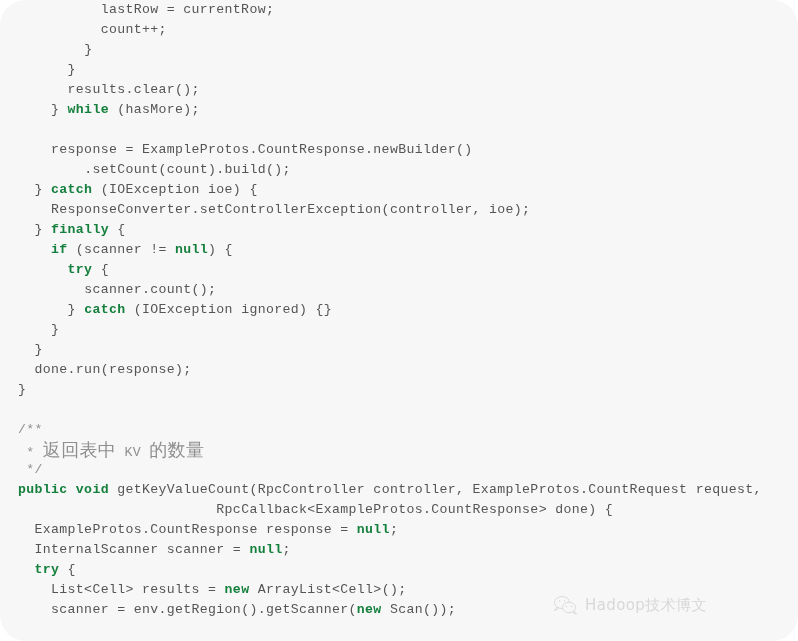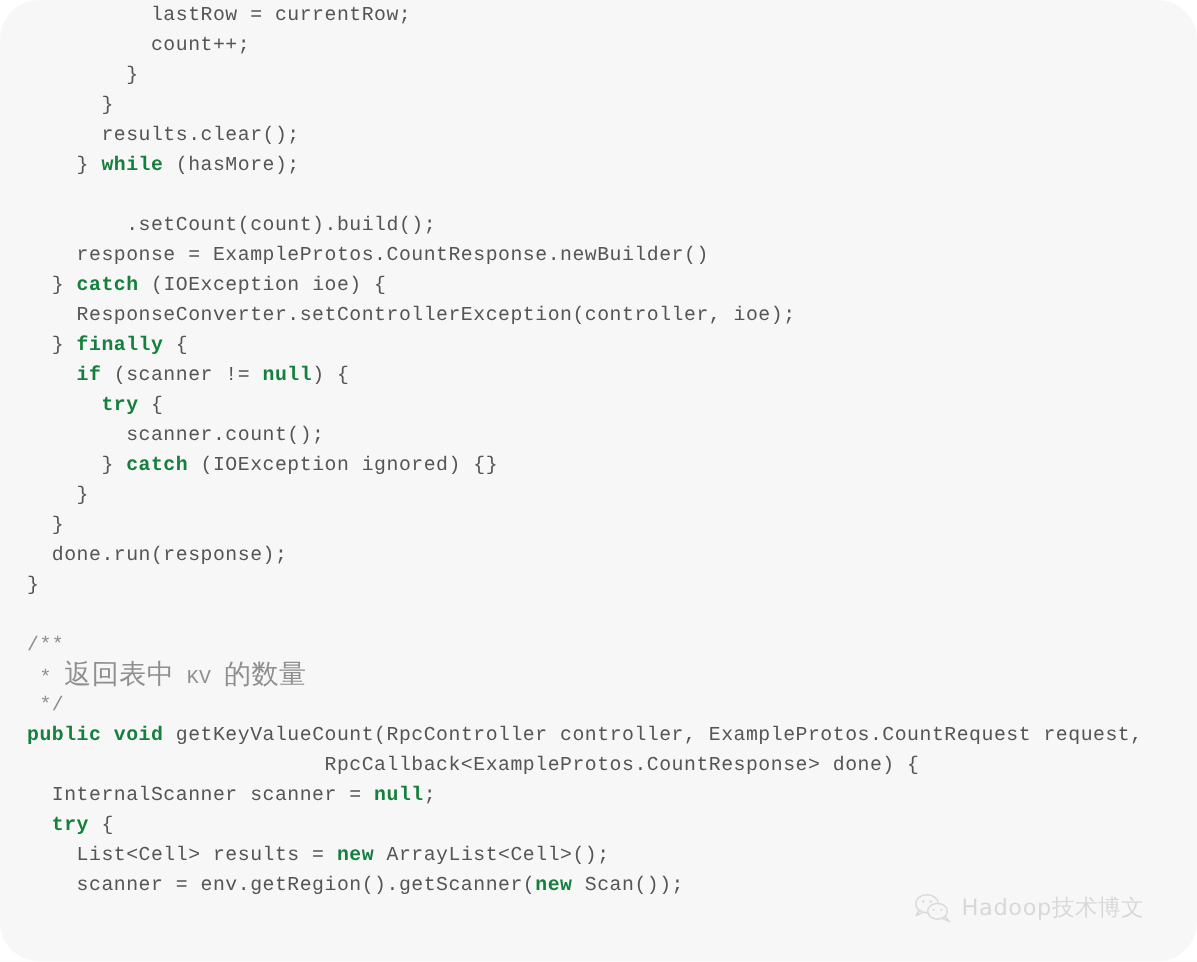--- a/index.html
+++ b/index.html
@@ -45,21 +45,21 @@
     color: #8f8f8f;
   }
   .cjk {
     font-family: "DejaVu Sans", "Liberation Sans", sans-serif;
     font-size: 18px;
   }
 
   
   #watermark {
     position: absolute;
-    left: 608px;
+    left: 552px;
     top: 594px;
     display: flex;
     align-items: center;
     gap: 7px;
     opacity: 0.5;
     pointer-events: none;
   }
   #watermark .wm-icon {
     width: 26px;
     height: 22px;
@@ -80,39 +80,40 @@
 <div id="screenshot">
 
   <div id="code-block">
       <div class="code-line"><span>          </span><span>lastRow = currentRow;</span></div>
       <div class="code-line"><span>          </span><span>count++;</span></div>
       <div class="code-line"><span>        </span><span>}</span></div>
       <div class="code-line"><span>      </span><span>}</span></div>
       <div class="code-line"><span>      </span><span>results.clear();</span></div>
       <div class="code-line"><span>    </span><span>} </span><span class="kw">while</span><span> (hasMore);</span></div>
       <div class="code-line blank">&nbsp;</div>
+      <div class="code-line"><span>    </span><span>response = ExampleProtos.CountResponse.newBuilder()</span></div>
       <div class="code-line"><span>        </span><span>.setCount(count).build();</span></div>
-      <div class="code-line"><span>    </span><span>response = ExampleProtos.CountResponse.newBuilder()</span></div>
       <div class="code-line"><span>  </span><span>} </span><span class="kw">catch</span><span> (IOException ioe) {</span></div>
       <div class="code-line"><span>    </span><span>ResponseConverter.setControllerException(controller, ioe);</span></div>
       <div class="code-line"><span>  </span><span>} </span><span class="kw">finally</span><span> {</span></div>
       <div class="code-line"><span>    </span><span class="kw">if</span><span> (scanner != </span><span class="kw">null</span><span>) {</span></div>
       <div class="code-line"><span>      </span><span class="kw">try</span><span> {</span></div>
       <div class="code-line"><span>        </span><span>scanner.count();</span></div>
       <div class="code-line"><span>      </span><span>} </span><span class="kw">catch</span><span> (IOException ignored) {}</span></div>
       <div class="code-line"><span>    </span><span>}</span></div>
       <div class="code-line"><span>  </span><span>}</span></div>
       <div class="code-line"><span>  </span><span>done.run(response);</span></div>
       <div class="code-line"><span>}</span></div>
       <div class="code-line blank">&nbsp;</div>
       <div class="code-line"><span class="cmt">/**</span></div>
       <div class="code-line"><span class="cmt"> * </span><span class="cmt cjk">返回表中</span><span class="cmt"> KV </span><span class="cmt cjk">的数量</span></div>
       <div class="code-line"><span class="cmt"> */</span></div>
       <div class="code-line"><span class="kw">public</span><span> </span><span class="kw">void</span><span> getKeyValueCount(RpcController controller, ExampleProtos.CountRequest request,</span></div>
       <div class="code-line"><span>                        </span><span>RpcCallback&lt;ExampleProtos.CountResponse&gt; done) {</span></div>
+      <div class="code-line"><span>  </span><span>ExampleProtos.CountResponse response = </span><span class="kw">null</span><span>;</span></div>
       <div class="code-line"><span>  </span><span>InternalScanner scanner = </span><span class="kw">null</span><span>;</span></div>
       <div class="code-line"><span>  </span><span class="kw">try</span><span> {</span></div>
       <div class="code-line"><span>    </span><span>List&lt;Cell&gt; results = </span><span class="kw">new</span><span> ArrayList&lt;Cell&gt;();</span></div>
       <div class="code-line"><span>    </span><span>scanner = env.getRegion().getScanner(</span><span class="kw">new</span><span> Scan());</span></div>
     </div>
 
   <div id="watermark">
     <svg class="wm-icon" viewBox="0 0 52 44" aria-hidden="true">
       <g fill="none" stroke="#bdbdbd" stroke-width="2">
         <ellipse cx="20" cy="17" rx="15" ry="12"></ellipse>

